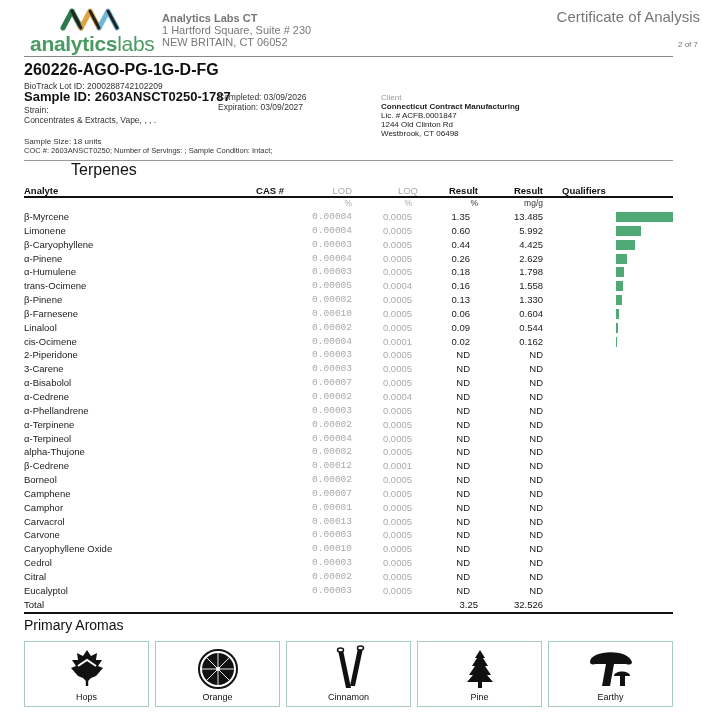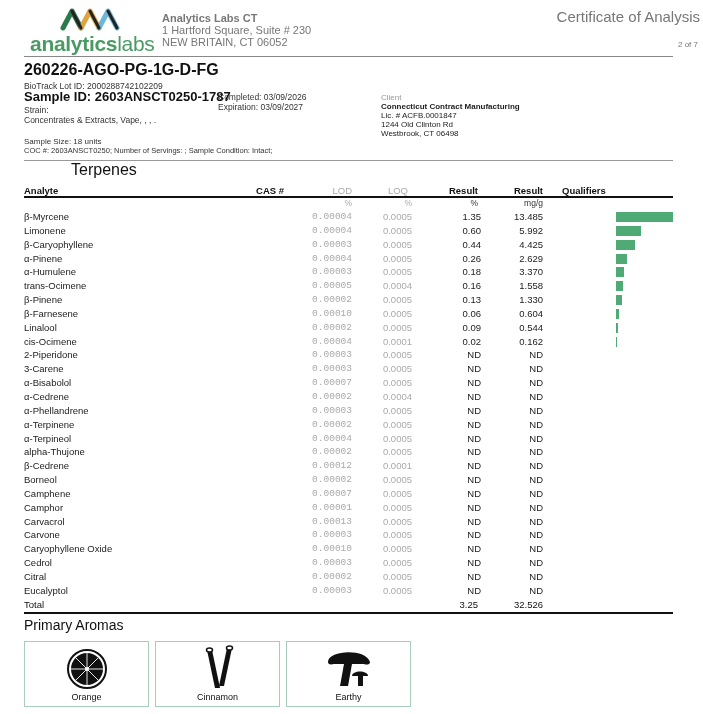--- a/index.html
+++ b/index.html
@@ -33,39 +33,39 @@
   .coc { position: absolute; left: 24px; top: 146px; font-size: 7.5px; color: #333; }
   .info-rule { position: absolute; left: 24px; top: 160px; width: 649px; height: 1px; background: #999; }
 
   
   .section-title { position: absolute; left: 24px; top: 161px; font-size: 16px; color: #111; margin-left: 47px; }
   .thead { position: absolute; left: 24px; top: 185px; width: 649px; height: 11px; font-size: 9.5px; font-weight: bold; }
   .thead span { position: absolute; top: 0; }
   .thead .analyte { left: 0; }
   .thead .cas { right: 389px; }
   .thead .lod { right: 321px; font-weight: normal; color: #aaa; }
-  .thead .loq { right: 265px; font-weight: normal; color: #aaa; text-align: center; }
+  .thead .loq { right: 255px; font-weight: normal; color: #aaa; text-align: center; }
   .thead .res1 { right: 195px; }
   .thead .res2 { right: 130px; }
   .thead .qual { left: 538px; }
   .thead-rule { position: absolute; left: 24px; top: 196px; width: 649px; height: 1.5px; background: #111; }
   .units { position: absolute; left: 24px; top: 198px; width: 649px; height: 10px; font-size: 8.5px; }
   .units span { position: absolute; top: 0; }
   .units .lod { right: 321px; color: #aaa; }
   .units .loq { right: 261px; color: #aaa; }
   .units .res1 { right: 195px; color: #333; }
   .units .res2 { right: 130px; color: #333; margin-left: 28px; }
 
   .rows { position: absolute; left: 24px; top: 211px; width: 649px; }
   .row { position: relative; height: 13.85px; font-size: 9.5px; }
   .row span { position: absolute; top: 0; white-space: nowrap; }
   .row .analyte { left: 0; color: #222; }
   .row .lod { right: 321px; color: #aaa; font-family: Liberation Mono, monospace; }
   .row .loq { right: 261px; color: #aaa; }
-  .row .res1 { right: 192px; color: #222; }
+  .row .res1 { right: 203px; color: #222; }
   .row .res2 { right: 130px; color: #222; }
   .row .bar { position: absolute; left: 592px; top: 1px; height: 10px; background: #4faa76; }
   .total-row { position: absolute; left: 24px; top: 599px; width: 649px; height: 12px; font-size: 9.5px; font-weight: normal; }
   .total-row span { position: absolute; top: 0; }
   .total-row .label { left: 0; }
   .total-row .res1 { right: 195px; }
   .total-row .res2 { right: 130px; }
   .total-rule { position: absolute; left: 24px; top: 612px; width: 649px; height: 1.5px; background: #111; }
 
   
@@ -169,21 +169,21 @@
       <span class="loq">0.0005</span>
       <span class="res1">0.26</span>
       <span class="res2">2.629</span>
       <div class="bar" style="width: 11.1126px; background: rgb(79, 170, 118);"></div>
     </div>
     <div class="row">
       <span class="analyte">α-Humulene</span>
       <span class="lod">0.00003</span>
       <span class="loq">0.0005</span>
       <span class="res1">0.18</span>
-      <span class="res2">3.370</span>
+      <span class="res2">1.798</span>
       <div class="bar" style="width: 7.6px; background: rgb(79, 170, 118);"></div>
     </div>
     <div class="row">
       <span class="analyte">trans-Ocimene</span>
       <span class="lod">0.00005</span>
       <span class="loq">0.0004</span>
       <span class="res1">0.16</span>
       <span class="res2">1.558</span>
       <div class="bar" style="width: 6.58554px; background: rgb(79, 170, 118);"></div>
     </div>
@@ -349,20 +349,28 @@
 
 <div class="total-row">
   <span class="label">Total</span>
   <span class="res1">3.25</span>
   <span class="res2">32.526</span>
 </div>
 <div class="total-rule"></div>
 
 <div class="aroma-title">Primary Aromas</div>
 <div class="aromas">
+  <div class="aroma">
+    <svg width="36" height="40" viewBox="0 0 36 40">
+      <path d="M18 2 L22 8 L28 5 L27 12 L33 12 L29 18 L34 20 L27 28 L22 30 L18 34 L14 30 L9 28 L2 20 L7 18 L3 12 L9 12 L8 5 L14 8 Z" fill="#111"></path>
+      <path d="M9 18 L18 12 L27 18" stroke="#fff" stroke-width="2" fill="none"></path>
+      <rect x="16.8" y="32" width="2.4" height="6" fill="#111"></rect>
+    </svg>
+    <div class="label">Hops</div>
+  </div>
   <div class="aroma">
     <svg width="42" height="42" viewBox="0 0 42 42">
       <circle cx="21" cy="21" r="19" fill="#fff" stroke="#111" stroke-width="2"></circle>
       <circle cx="21" cy="21" r="16" fill="#111"></circle>
       <g stroke="#fff" stroke-width="0.9">
         <line x1="21" y1="5" x2="21" y2="37"></line>
           <line x1="5" y1="21" x2="37" y2="21"></line>
         <line x1="9.7" y1="9.7" x2="32.3" y2="32.3"></line>
           <line x1="32.3" y1="9.7" x2="9.7" y2="32.3"></line>
       </g>
@@ -373,20 +381,27 @@
   <div class="aroma">
     <svg width="34" height="46" viewBox="0 0 34 46" style="top:2px">
       <path d="M6 6 L14 44 L19 44 L11 6 Z" fill="#111"></path>
       <ellipse cx="8.5" cy="6" rx="3" ry="2" fill="#fff" stroke="#111" stroke-width="1.5"></ellipse>
       <path d="M26 4 L18 42 L23 42 L31 4 Z" fill="#111"></path>
       <ellipse cx="28.5" cy="4" rx="3" ry="2" fill="#fff" stroke="#111" stroke-width="1.5"></ellipse>
     </svg>
     <div class="label">Cinnamon</div>
   </div>
   <div class="aroma">
+    <svg width="30" height="42" viewBox="0 0 30 42">
+      <path d="M15 2 L20 10 L18 10 L23 18 L20 18 L26 27 L22 27 L28 34 L2 34 L8 27 L4 27 L10 18 L7 18 L12 10 L10 10 Z" fill="#111"></path>
+      <rect x="13" y="33" width="4" height="7" fill="#111"></rect>
+    </svg>
+    <div class="label">Pine</div>
+  </div>
+  <div class="aroma">
     <svg width="46" height="44" viewBox="0 0 46 44" style="top:4px">
       <path d="M2 16 C2 4 40 2 44 16 C44 19 40 19 38 18 L8 18 C4 19 2 18 2 16 Z" fill="#111"></path>
       <path d="M18 18 L26 18 L22 40 L14 40 Z" fill="#111"></path>
       <path d="M26 30 C26 24 42 24 42 30 Z" fill="#111"></path>
       <rect x="32" y="29" width="5" height="11" fill="#111"></rect>
     </svg>
     <div class="label">Earthy</div>
   </div>
 </div>
 

